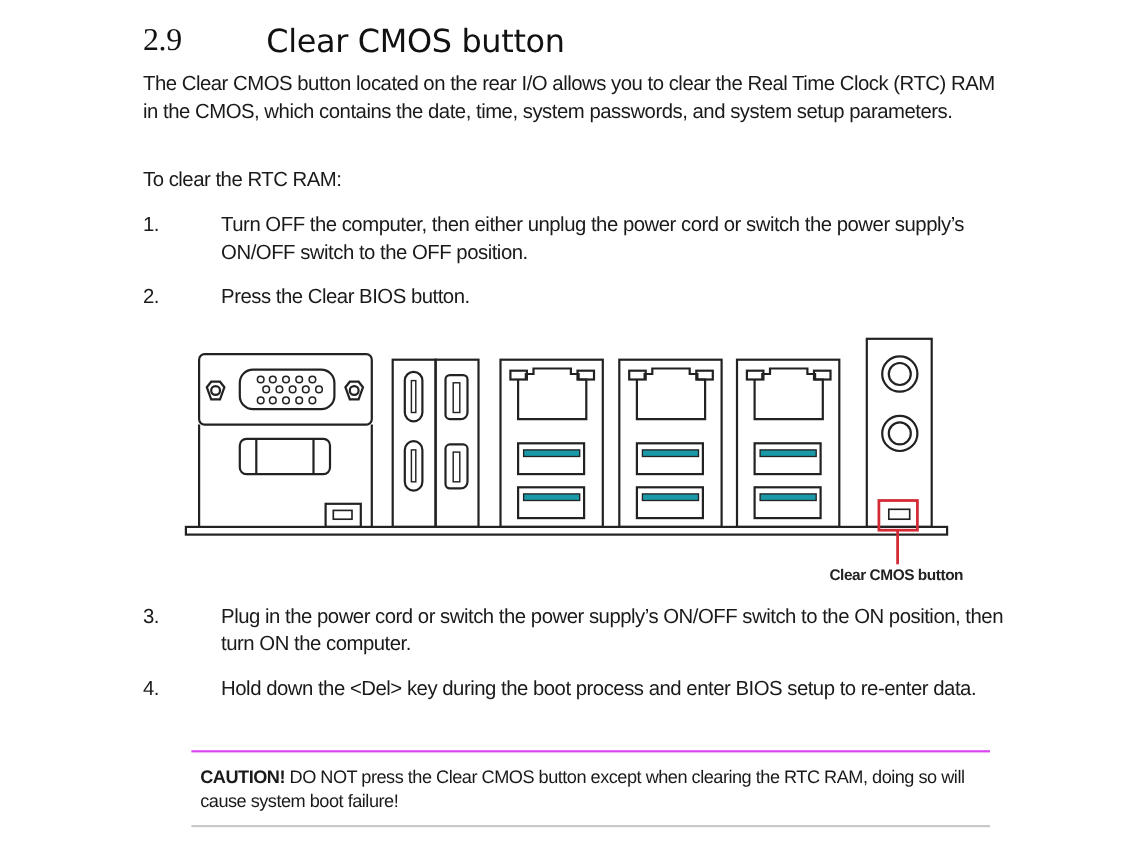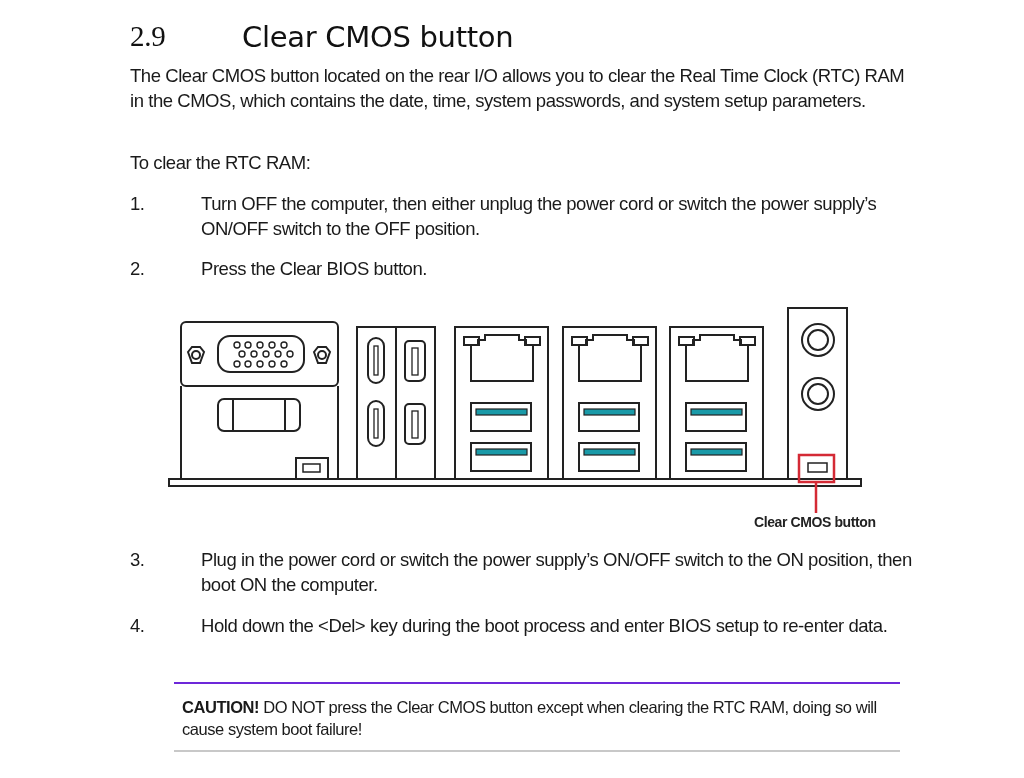--- a/index.html
+++ b/index.html
@@ -17,21 +17,21 @@
   .item .n { position: absolute; left: 0; top: 0; }
   .item .t { position: absolute; left: 52px; top: 0; width: 730px; margin-left: 19px; }
   .i1 { top: 191px; }
   .i2 { top: 256px; }
   .i3 { top: 547px; }
   .i4 { top: 613px; }
   .diagram { position: absolute; left: 160px; top: 300px; }
   .caption { position: absolute; left: 754px; top: 514px; font-size: 14px; font-weight: bold;
              letter-spacing: -0.4px; color: #222; }
   .caution { position: absolute; left: 174px; top: 682px; width: 726px; height: 66px;
-             border-top: 2px solid #6d28d9; border-bottom: 2px solid #c8c8c8; }
+             border-top: 2px solid #d946ef; border-bottom: 2px solid #c8c8c8; }
   .caution .txt { position: absolute; left: 8px; top: 12px; width: 716px; font-size: 16.5px; line-height: 22px; letter-spacing: -0.45px; }
   .caution b { font-weight: bold; }
 </style>
 </head>
 <body>
 
 <div class="heading">
   <span class="num">2.9</span>
   <span class="title">Clear CMOS button</span>
 </div>
@@ -143,21 +143,21 @@
   <g fill="none" stroke="#d42a35" stroke-width="2.5">
     <rect x="639" y="155" width="35" height="27"></rect>
     <line x1="656" y1="182" x2="656" y2="213"></line>
   </g>
 </svg>
 
 <div class="caption">Clear CMOS button</div>
 
 <div class="item i3">
   <span class="n">3.</span>
-  <span class="t">Plug in the power cord or switch the power supply’s ON/OFF switch to the ON position, then boot ON the computer.</span>
+  <span class="t">Plug in the power cord or switch the power supply’s ON/OFF switch to the ON position, then turn ON the computer.</span>
 </div>
 <div class="item i4">
   <span class="n">4.</span>
   <span class="t">Hold down the &lt;Del&gt; key during the boot process and enter BIOS setup to re-enter data.</span>
 </div>
 
 <div class="caution">
   <div class="txt"><b>CAUTION!</b><span> DO NOT press the Clear CMOS button except when clearing the RTC RAM, doing so will cause system boot failure!</span></div>
 </div>
 

